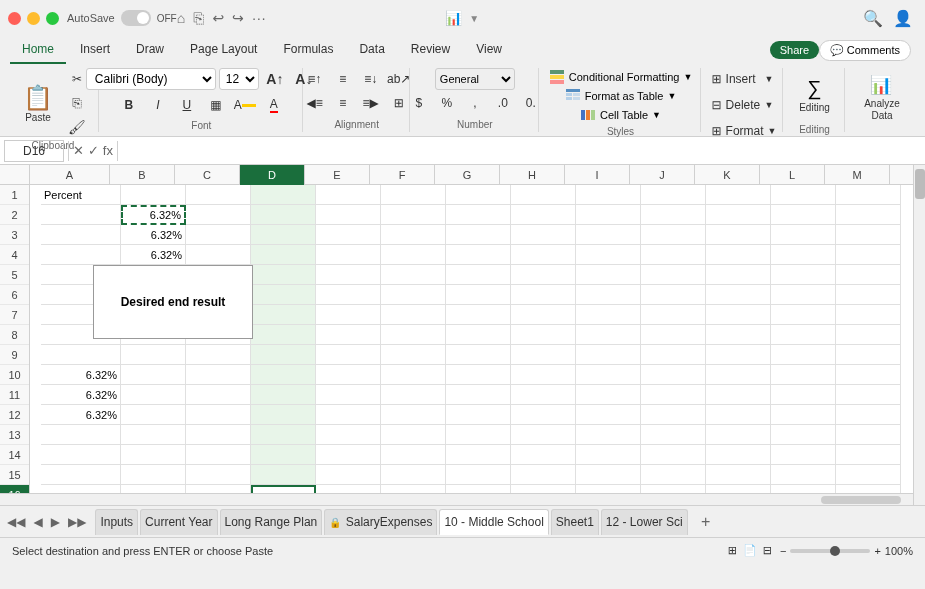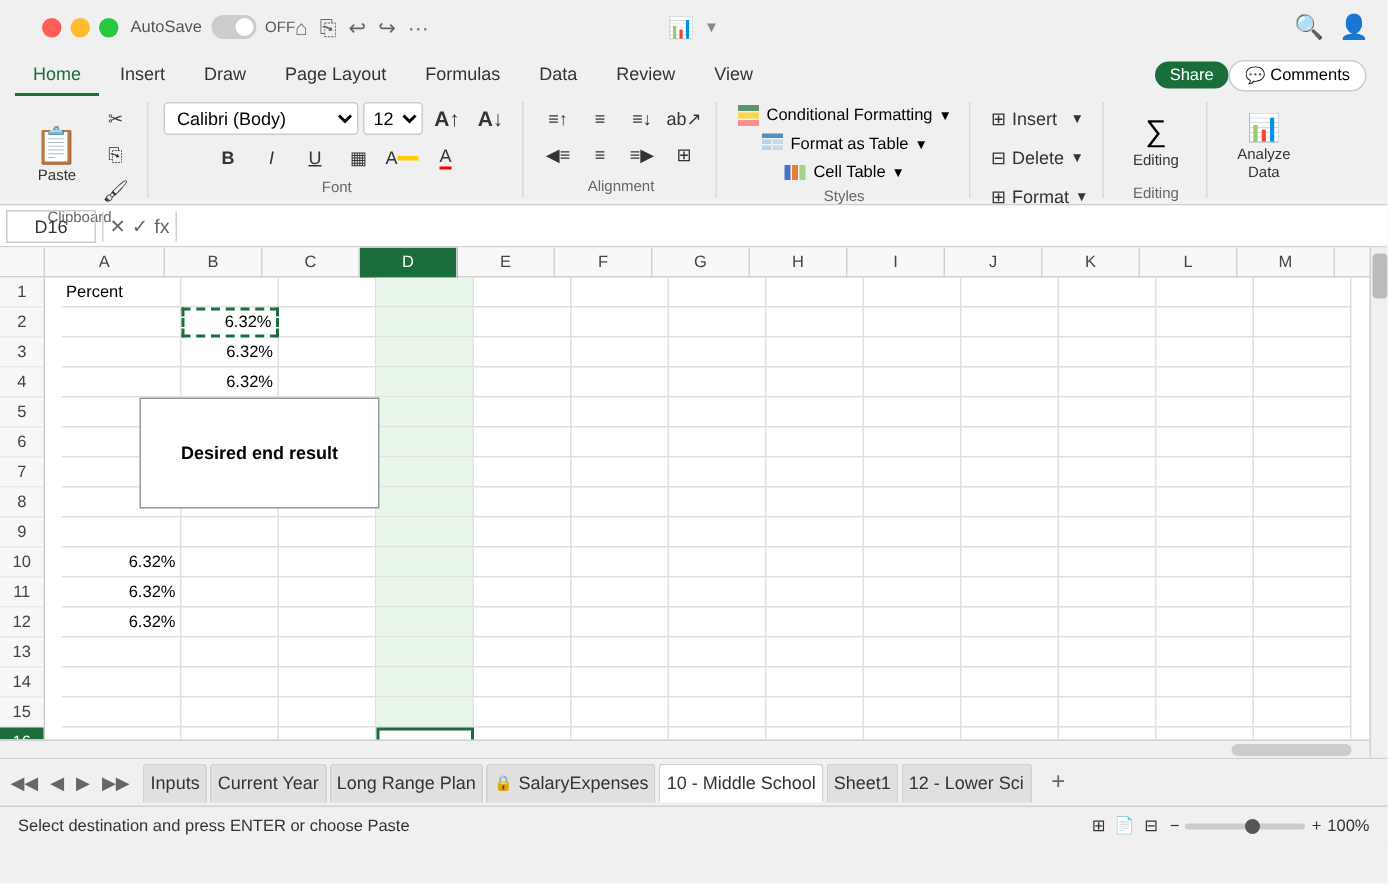--- a/index.html
+++ b/index.html
@@ -4,21 +4,21 @@
   <style>
     * { box-sizing: border-box; margin: 0; padding: 0; }
     body { font-family: -apple-system, 'Helvetica Neue', Arial, sans-serif; font-size: 12px; background: #f0f0f0; width: 925px; height: 589px; overflow: hidden; }
 
     
     .title-bar {
       background: #f0f0f0;
       height: 36px;
       display: flex;
       align-items: center;
-      padding: 0 28px;
+      padding: 0 8px;
       position: relative;
     }
     .traffic-lights { display: flex; gap: 6px; align-items: center; }
     .tl { width: 13px; height: 13px; border-radius: 50%; }
     .tl-red { background: #ff5f57; }
     .tl-yellow { background: #febc2e; }
     .tl-green { background: #28c840; }
     .title-center {
       position: absolute;
       left: 50%;
@@ -502,20 +502,37 @@
         <div style="display:flex;gap:2px;">
           <div class="ribbon-btn-small">◀≡</div>
           <div class="ribbon-btn-small">≡</div>
           <div class="ribbon-btn-small">≡▶</div>
           <div class="ribbon-btn-small">⊞</div>
         </div>
       </div>
       <span class="ribbon-group-label">Alignment</span>
     </div>
 
+    <div class="ribbon-group" style="min-width:90px;">
+      <div class="ribbon-group-content" style="flex-direction:column;gap:2px;">
+        <div style="display:flex;gap:2px;align-items:center;">
+          <select style="width:80px;height:22px;font-size:11px;border:1px solid #ccc;border-radius:3px;">
+            <option>General</option>
+          </select>
+        </div>
+        <div style="display:flex;gap:2px;">
+          <div class="ribbon-btn-small">$</div>
+          <div class="ribbon-btn-small">%</div>
+          <div class="ribbon-btn-small">,</div>
+          <div class="ribbon-btn-small">.0</div>
+          <div class="ribbon-btn-small">0.</div>
+        </div>
+      </div>
+      <span class="ribbon-group-label">Number</span>
+    </div>
 
     <div class="ribbon-group styles-group">
       <div class="ribbon-group-content styles-items">
         <div class="styles-item">
           <div class="styles-icon">
             <svg width="16" height="16" viewBox="0 0 16 16">
                 <rect x="1" y="1" width="14" height="4" fill="#1a6e3c" opacity="0.7"></rect>
                 <rect x="1" y="6" width="14" height="4" fill="#ffcc00" opacity="0.7"></rect>
                 <rect x="1" y="11" width="14" height="4" fill="#ff6666" opacity="0.7"></rect>
               </svg>

